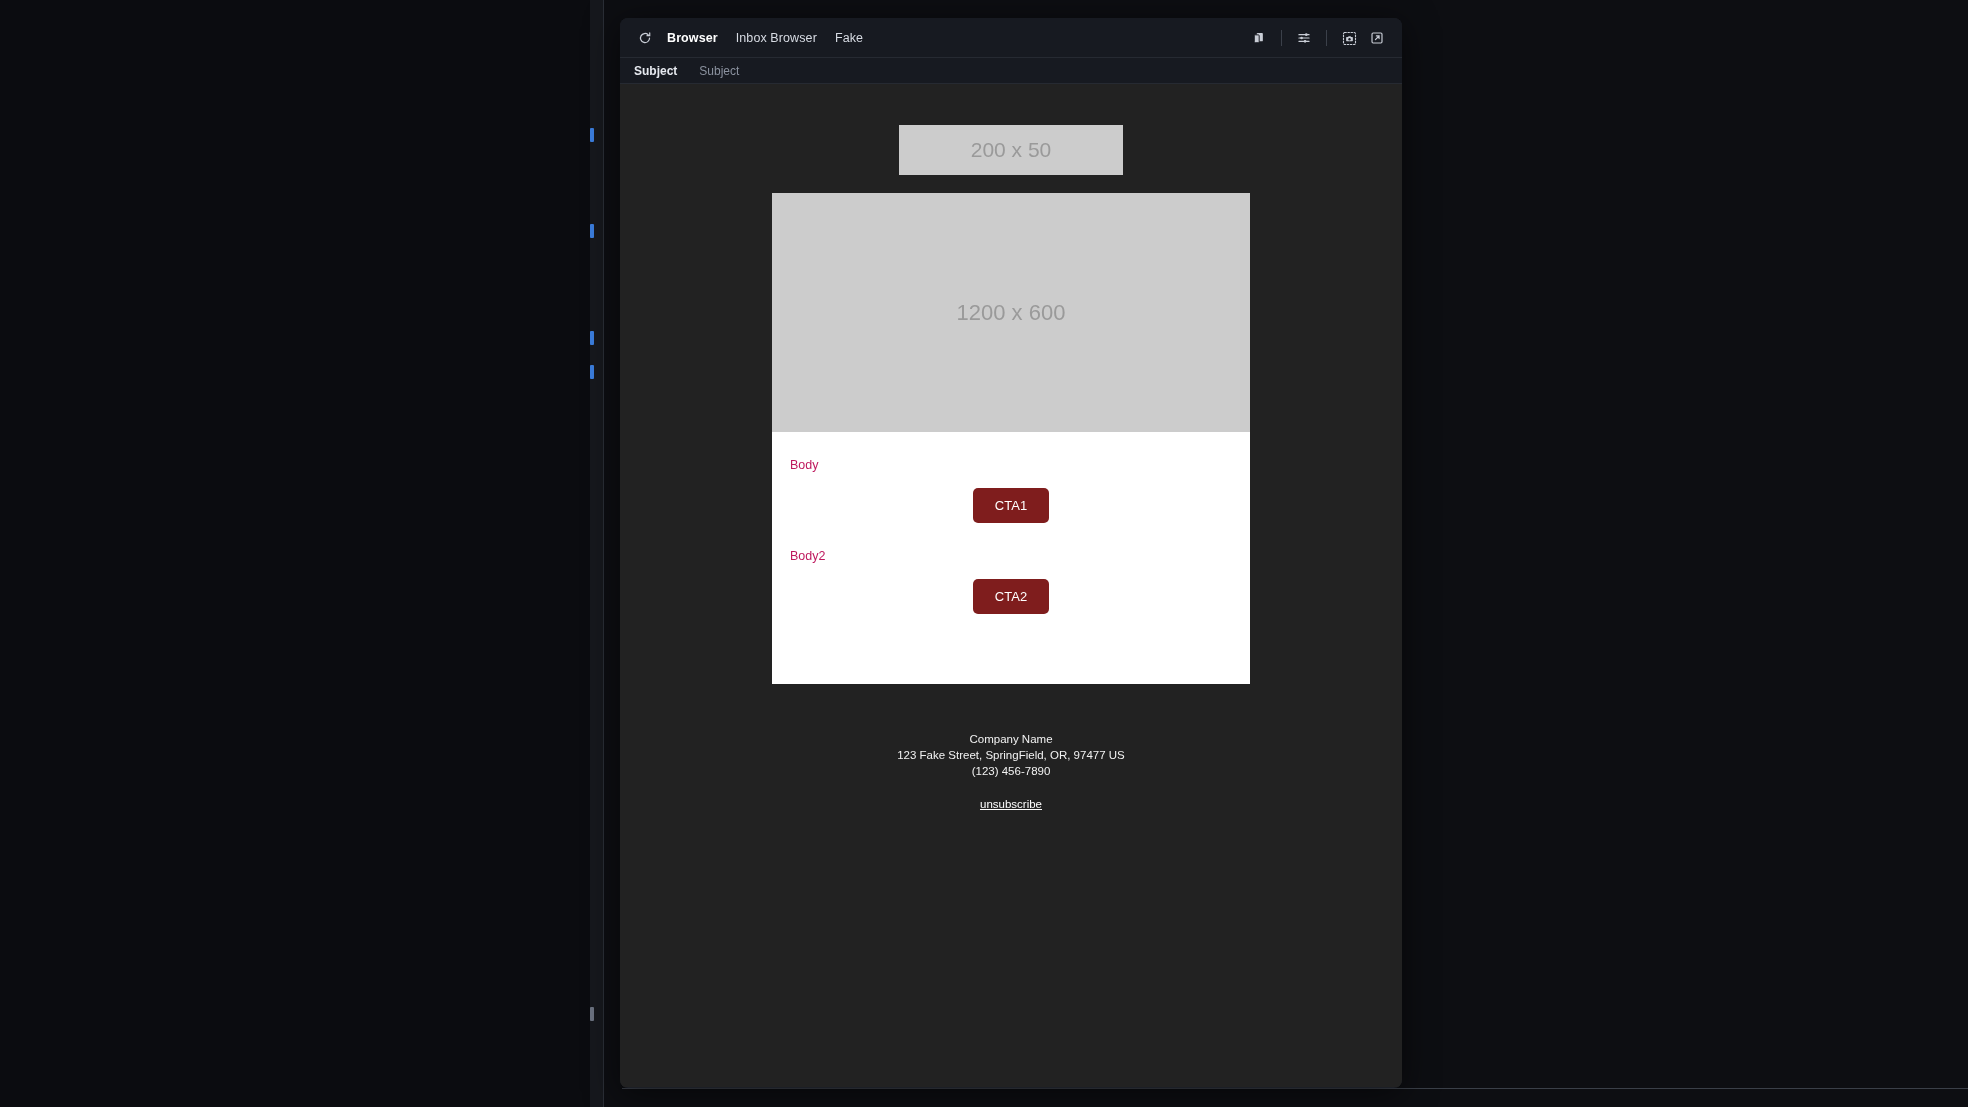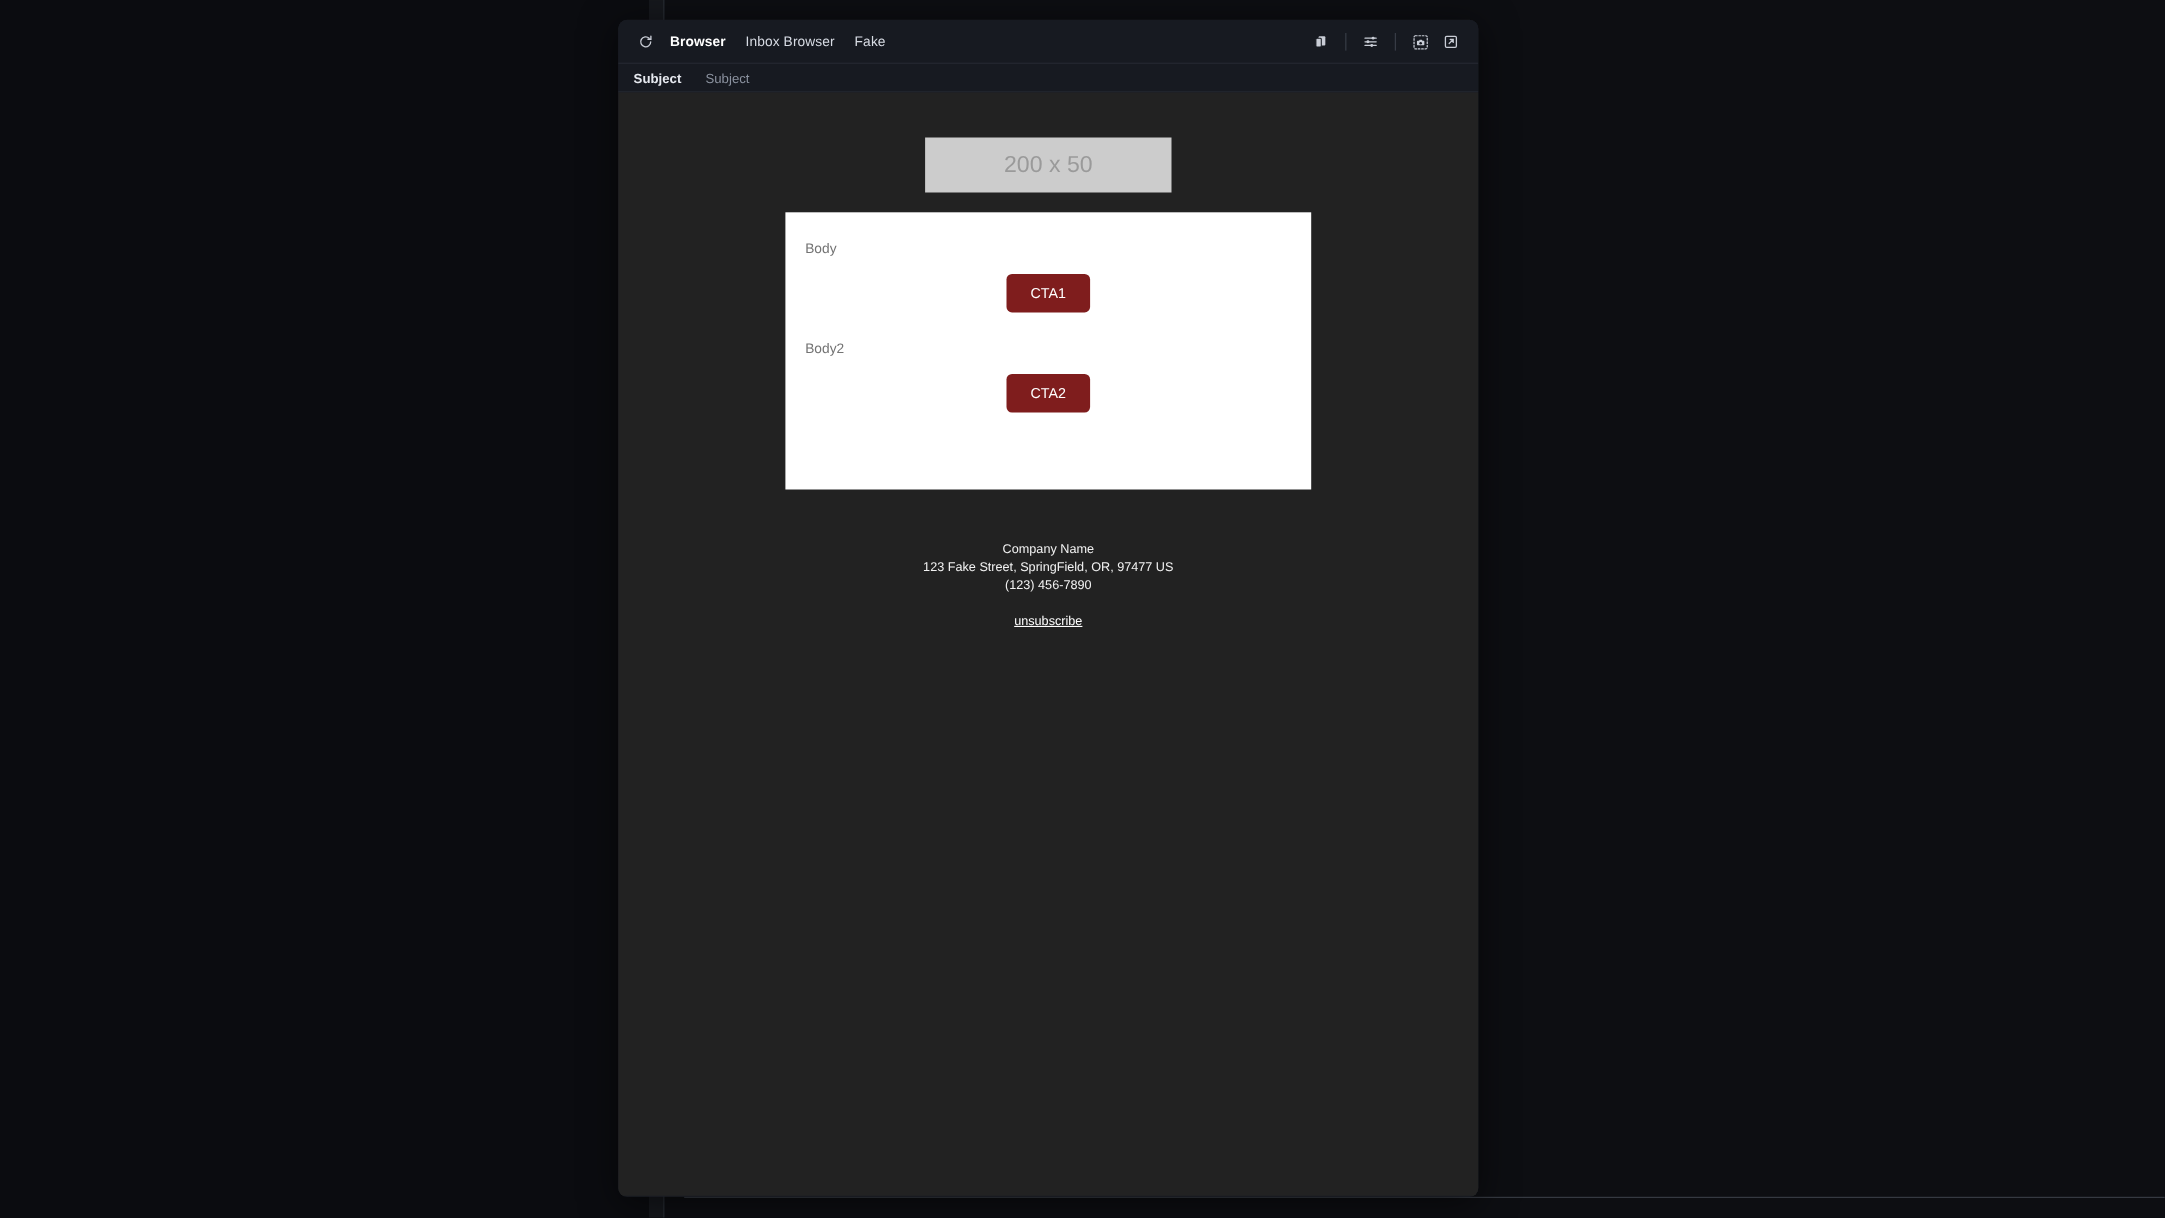--- a/index.html
+++ b/index.html
@@ -23,21 +23,21 @@
   .bg-tick { position: absolute; left: 590px; width: 4px; height: 14px; border-radius: 1px; }
 
   
   .bottom-hairline {
     position: absolute; left: 622px; top: 1088px; width: 1346px; height: 1px;
     background: #3a3f48;
   }
 
   
   .window {
-    position: absolute; left: 562px; top: 18px; width: 782px; height: 1070px;
+    position: absolute; left: 620px; top: 18px; width: 782px; height: 1070px;
     background: #1c1f26;
     border-radius: 8px;
     overflow: hidden;
     box-shadow: 0 6px 34px rgba(0,0,0,.55);
   }
 
   
   .toolbar {
     height: 40px; width: 100%;
     background: #171a21;
@@ -104,21 +104,21 @@
     background: #cccccc;
     display: flex; align-items: center; justify-content: center;
     color: #9a9a9a; font-size: 22px;
   }
   .card-body { padding: 26px 16px 0 16px; min-height: 252px; }
   .em-header {
     font-size: 23px; color: #1c1c1c; font-weight: 400;
     margin: 0 0 24px 2px; letter-spacing: -.1px;
   }
   .em-body {
-    font-size: 12.5px; color: #737373; margin: 0 0 16px 2px;
+    font-size: 12.5px; color: #be185d; margin: 0 0 16px 2px;
   }
   .cta-row { display: flex; justify-content: center; margin-bottom: 26px; }
   .cta-row.second { margin-bottom: 0; }
   .cta-btn {
     background: #7f1d1d; color: #ffffff;
     font-size: 13px; font-weight: 400;
     padding: 10px 22px; border-radius: 5px;
     border: none; cursor: pointer;
     min-width: 58px; text-align: center;
   }
@@ -212,20 +212,21 @@
     <div class="subjectbar">
       <span class="subj-label">Subject</span>
       <span class="subj-value">Subject</span>
     </div>
 
     <div class="canvas">
 
       <div class="logo-ph">200 x 50</div>
 
       <div class="email-card">
+        <div class="hero-ph">1200 x 600</div>
 
         <div class="card-body">
           <div class="em-body">Body</div>
 
           <div class="cta-row">
             <button class="cta-btn">CTA1</button>
           </div>
 
           <div class="em-body">Body2</div>
 

